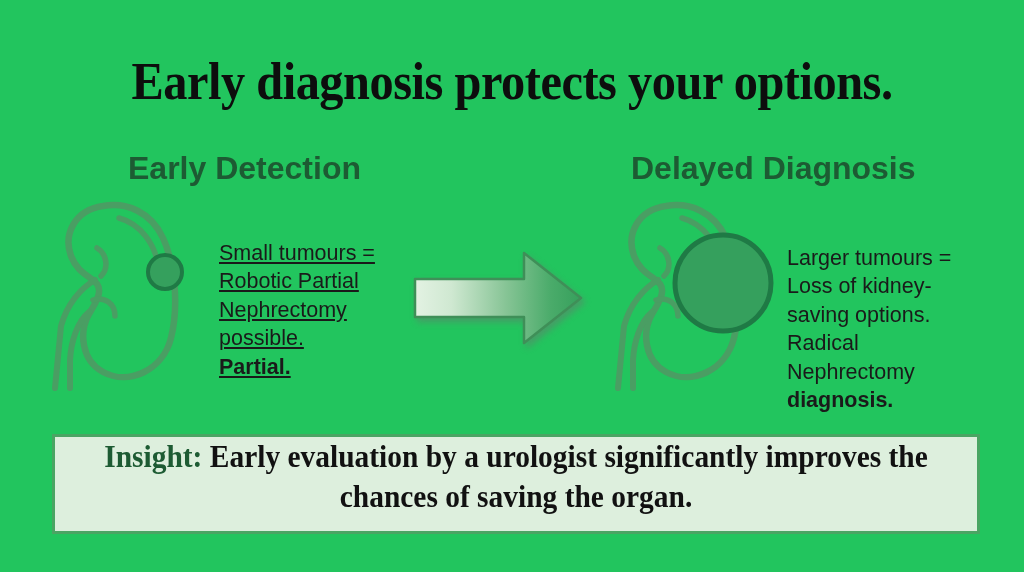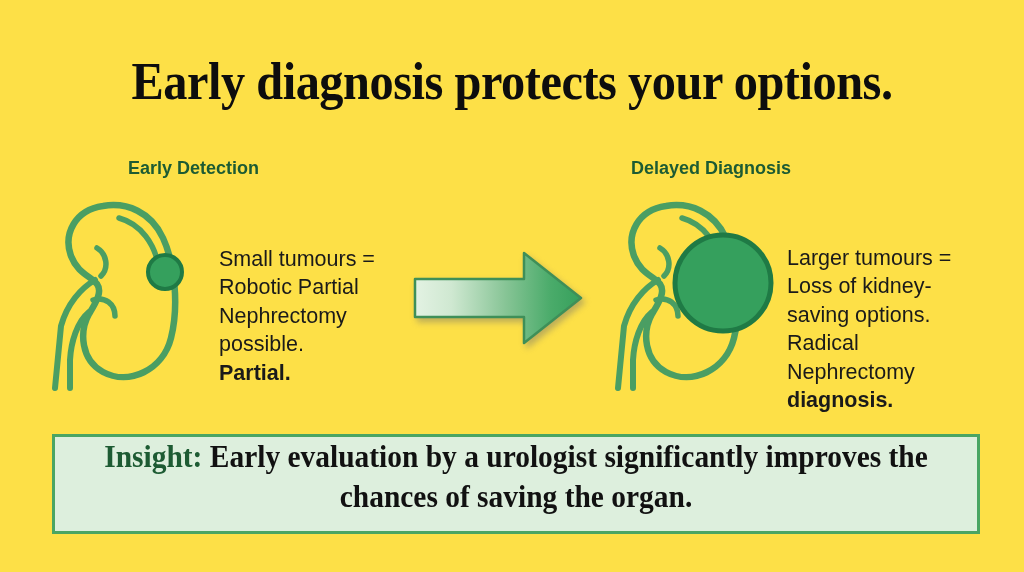--- a/index.html
+++ b/index.html
@@ -11,21 +11,21 @@
     width: 1024px;
     height: 572px;
     background: #ffffff;
     font-family: "Liberation Sans", sans-serif;
     overflow: hidden;
     position: relative;
   }
   .slide {
     position: absolute;
     inset: 0;
-    background: #fde047;
+    background: #22c55e;
   }
 
   
   .title {
     position: absolute;
     left: 0;
     top: 52px;
     width: 1024px;
     text-align: center;
     font-family: "Liberation Serif", serif;
@@ -37,38 +37,38 @@
     transform: scaleX(0.93);
     transform-origin: center top;
     white-space: nowrap;
   }
 
   
   .col-heading {
     position: absolute;
     font-family: "Liberation Sans", sans-serif;
     font-weight: bold;
-    font-size: 18px;
+    font-size: 32px;
     line-height: 32px;
     color: #1d5b33;
     white-space: nowrap;
   }
   #heading-left  { left: 128px; top: 152px; }
   #heading-right { left: 631px; top: 152px; }
 
   
   .body-text {
     position: absolute;
     font-family: "Liberation Sans", sans-serif;
     font-size: 21.5px;
     line-height: 28.5px;
     color: #1a1a1a;
     white-space: pre-line;
   }
-  #text-left  { left: 219px; top: 216px; width: 200px; }
+  #text-left  { left: 219px; top: 210px; width: 200px; text-decoration: underline; }
   #text-right { left: 787px; top: 215px; width: 215px; }
   .body-text .emph {
     font-weight: bold;
     display: block;
   }
 
   
   .kidney {
     position: absolute;
   }

